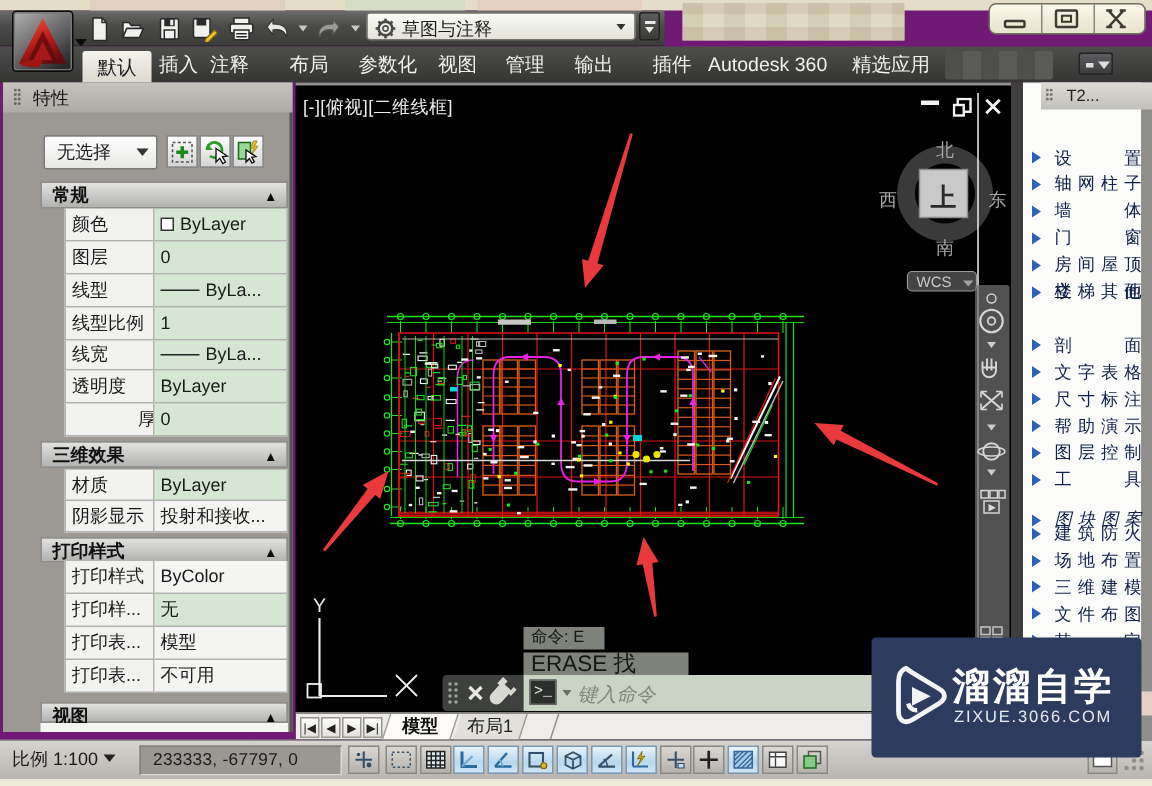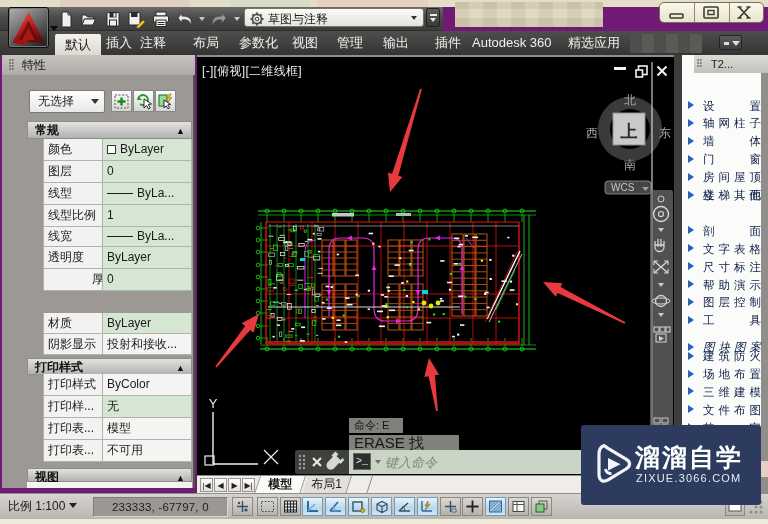--- a/index.html
+++ b/index.html
@@ -44,21 +44,21 @@
 #mtab2 span{display:block;transform:skewX(18deg);font-size:12px;color:#222;text-align:center;line-height:17px;}
 
 #rpal{left:674px;top:55px;width:94px;height:442px;background:#3e3e3c;}
 #rpal .body{position:absolute;left:8px;top:0;width:79px;height:442px;background:#fbfbf9;}#rpal .edge{position:absolute;left:87px;top:0;width:7px;height:442px;background:#908e8a;}
 #rpal .title{position:absolute;left:20px;top:0;width:79px;height:18px;background:linear-gradient(#dddbd6,#c2c0bb);color:#222;font-size:11px;line-height:18px;padding-left:17px;}
 .ritem{position:absolute;left:8px;width:79px;height:18px;font-size:11.5px;color:#10204a;margin-top:10px;}
 .ritem:before{content:"";position:absolute;left:6px;top:4.5px;border-left:6px solid #2b62b8;border-top:4.5px solid transparent;border-bottom:4.5px solid transparent;}
 .ritem .t{position:absolute;left:21px;top:0;width:58px;line-height:18px;text-align:justify;text-align-last:justify;white-space:nowrap;}
 
 #sbar{left:0;top:493px;width:768px;height:26px;background:linear-gradient(#d7d4cf,#b9b6b1);border-top:1px solid #908e8a;}
-#coord{position:absolute;left:93px;top:3px;width:135px;height:20px;background:#9b9893;border:1px solid #807e7a;border-bottom-color:#d8d6d2;border-right-color:#d8d6d2;color:#1c1c1c;font-size:11.5px;line-height:19px;padding-left:18px;letter-spacing:0.2px;}
+#coord{position:absolute;left:93px;top:3px;width:135px;height:20px;background:#9b9893;border:1px solid #807e7a;border-bottom-color:#d8d6d2;border-right-color:#d8d6d2;color:#1c1c1c;font-size:11.5px;line-height:19px;padding-left:8px;letter-spacing:0.2px;}
 .stbtn{position:absolute;top:3px;width:21px;height:19px;background:linear-gradient(#dbd8d3,#b5b2ad);border:1px solid #8a8883;}
 .stbtn.on{background:linear-gradient(#e8f3fa,#b8d8ec 60%,#cfe6f5);border:1px solid #7a9ab4;}
 #bottomframe{left:0;top:519px;width:768px;height:5px;background:#eeead8;}
 
 #wm{left:545px;top:425px;width:180px;height:80px;background:#2c3b5e;border-radius:3px;z-index:30;margin-left:36px;}
 #wm .big{position:absolute;left:54px;top:16px;color:#fff;font-size:25px;font-weight:bold;letter-spacing:2px;}
 #wm .small{position:absolute;left:55px;top:47px;color:#e8eaf0;font-size:11px;letter-spacing:1.2px;}
 .blur{position:absolute;z-index:25;}
 </style></head>
 <body>
@@ -840,20 +840,21 @@
         <div class="val" style="line-height:19px;"><span style="display:inline-block;width:26px;border-top:1.5px solid #222;vertical-align:3px;margin-right:4px;"></span>ByLa...</div>
       </div>
       <div class="prow" style="top:192px;height:22px;">
         <div class="lab" style="line-height:21px;">透明度</div>
         <div class="val" style="line-height:21px;">ByLayer</div>
       </div>
       <div class="prow" style="top:214px;height:22px;">
         <div class="lab" style="line-height:21px;padding-left:48px;">厚度</div>
         <div class="val" style="line-height:21px;">0</div>
       </div>
+      <div class="sect" style="top:239px;">三维效果</div>
       <div class="prow" style="top:258px;height:21px;">
         <div class="lab" style="line-height:20px;">材质</div>
         <div class="val" style="line-height:20px;">ByLayer</div>
       </div>
       <div class="prow" style="top:279px;height:21px;">
         <div class="lab" style="line-height:20px;">阴影显示</div>
         <div class="val w" style="line-height:20px;">投射和接收...</div>
       </div>
       <div class="sect" style="top:303px;height:17px;">打印样式</div>
       <div class="prow" style="top:319px;height:22px;">

